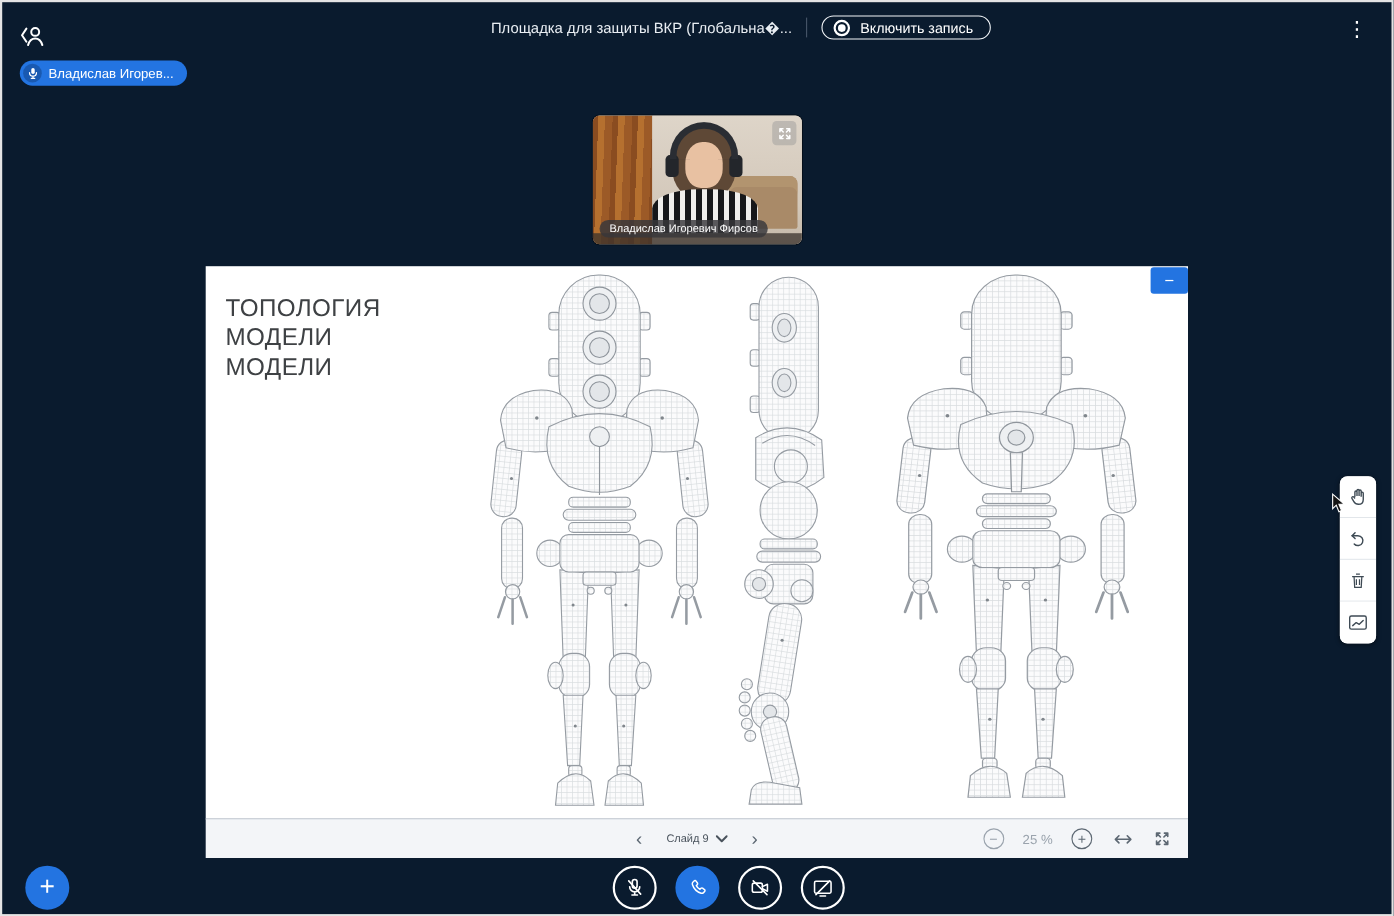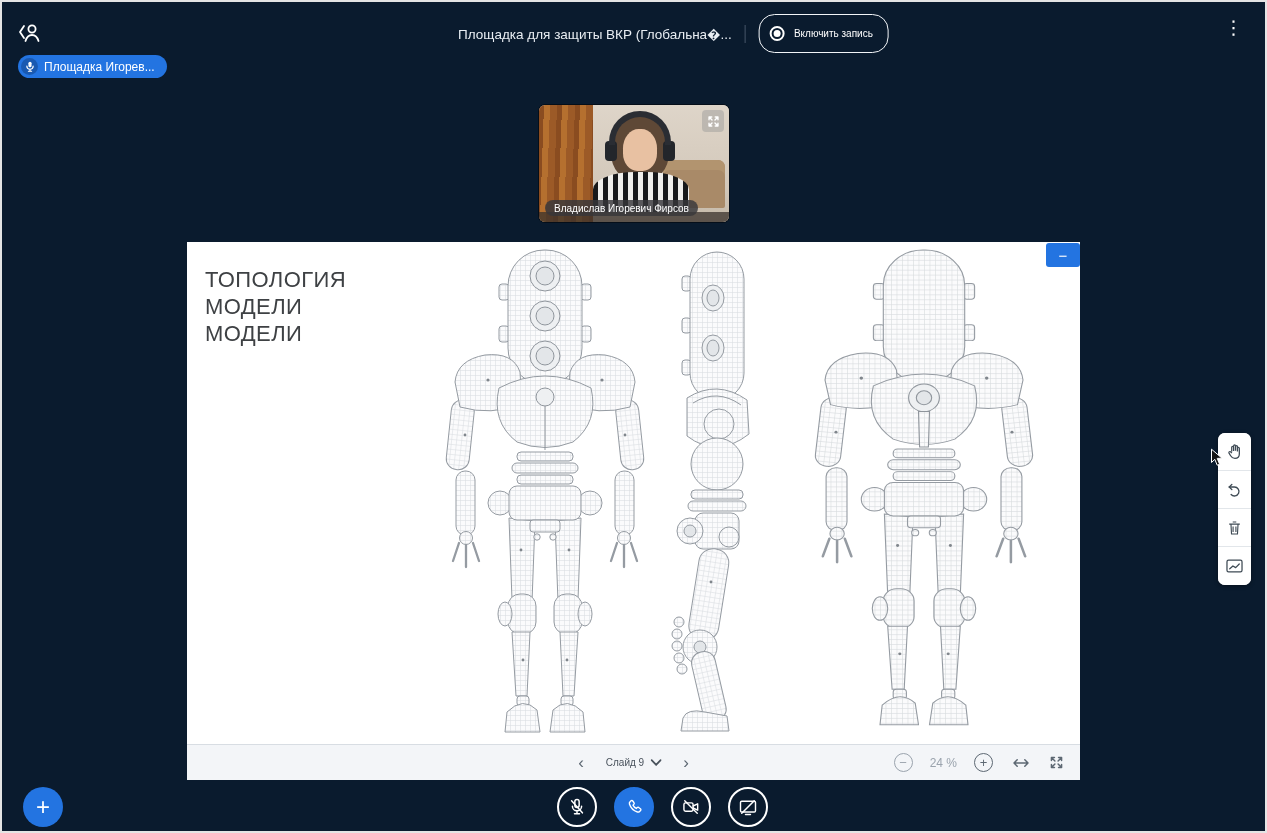--- a/index.html
+++ b/index.html
@@ -6,21 +6,21 @@
   html,body { width:1267px; height:833px; }
   body { font-family:"Liberation Sans", sans-serif; background:#fff; }
   #app { position:relative; width:1267px; height:833px; background:#0a1b2e; border:2px solid #e4e4e4; overflow:hidden; }
 
   
   .topbar { position:absolute; top:0; left:0; right:0; height:60px; color:#fff; }
   .userlist-toggle { position:absolute; left:16px; top:18px; width:30px; height:26px; display:flex; align-items:center; color:#fff; cursor:pointer; background:none; border:none; }
   .topbar-center { position:absolute; left:50%; top:12px; transform:translateX(-50%); display:flex; align-items:center; gap:13px;margin-left:40px; }
   .meeting-title { font-size:13.5px; color:#e9eef3; white-space:nowrap; }
   .title-divider { width:1px; height:18px; background:#47566a; }
-  .record-btn { display:flex; align-items:center; gap:9px; border:1px solid #f2f5f8; background:transparent; color:#fff; border-radius:16px; height:39px; padding:0 15px 0 10px; font-size:10px; font-family:inherit; cursor:pointer; }
+  .record-btn { display:flex; align-items:center; gap:9px; border:1px solid #f2f5f8; background:transparent; color:#fff; border-radius:16px; height:22px; padding:0 15px 0 10px; font-size:13px; font-family:inherit; cursor:pointer; }
   .record-dot { width:15px; height:15px; border:2px solid #fff; border-radius:50%; position:relative; }
   .record-dot::after { content:""; position:absolute; left:50%; top:50%; width:7px; height:7px; margin:-3.5px 0 0 -3.5px; background:#fff; border-radius:50%; }
   .kebab-btn { position:absolute; right:22px; top:16px; background:none; border:none; color:#fff; font-size:19px; line-height:1; cursor:pointer; letter-spacing:0; }
 
   
   .speaker-badge { position:absolute; left:16px; top:53px; height:23px; background:#2374e1; border-radius:12px; display:flex; align-items:center; gap:6px; padding:0 12px 0 3px; color:#fff; font-size:12px; cursor:pointer; }
   .speaker-badge .mic-bubble { width:17px; height:17px; border-radius:50%; background:rgba(8,40,90,.35); display:grid; place-items:center; }
 
   
   .webcam { position:absolute; left:537px; top:103px; width:190px; height:117px; border-radius:6px; overflow:hidden; background:#d6cdc2; box-shadow:0 0 0 1px rgba(0,0,0,.45); }
@@ -97,21 +97,21 @@
     </button>
   </div>
 
   <div class="speaker-badge">
     <span class="mic-bubble">
       <svg width="10" height="11" viewBox="0 0 12 14" fill="none" stroke="#fff" stroke-width="1.5">
         <rect x="4" y="1" width="4" height="7" rx="2" fill="#fff" stroke="none"></rect>
         <path d="M2 6.5a4 4 0 0 0 8 0M6 10.5V13M4 13h4" stroke-linecap="round"></path>
       </svg>
     </span>
-    <span>Площадка Игорев...</span>
+    <span>Владислав Игорев...</span>
   </div>
 
   <div class="webcam">
     <div class="cam-curtain"></div>
     <div class="cam-wall"></div>
     <div class="cam-couch"></div>
     <div class="person">
       <div class="p-hair"></div>
       <div class="p-cup-l"></div>
       <div class="p-cup-r"></div>
@@ -282,21 +282,21 @@
             </svg>
         </button>
         <button class="tb-btn nav">
           <span>›</span>
         </button>
       </div>
       <div class="tb-right">
         <button class="tb-btn tb-muted">
           <span class="zoom-circle">−</span>
         </button>
-        <span class="zoom-level">24 %</span>
+        <span class="zoom-level">25 %</span>
         <button class="tb-btn">
           <span class="zoom-circle">+</span>
         </button>
         <button class="tb-btn">
           <svg width="18" height="10" viewBox="0 0 18 10" fill="none" stroke="currentColor" stroke-width="1.5" stroke-linecap="round">
               <path d="M2 5h14M2 5l3.2-3.2M2 5l3.2 3.2M16 5l-3.2-3.2M16 5l-3.2 3.2"></path>
             </svg>
         </button>
         <button class="tb-btn">
           <svg width="15" height="15" viewBox="0 0 16 16" fill="none" stroke="currentColor" stroke-width="1.6" stroke-linecap="round">

